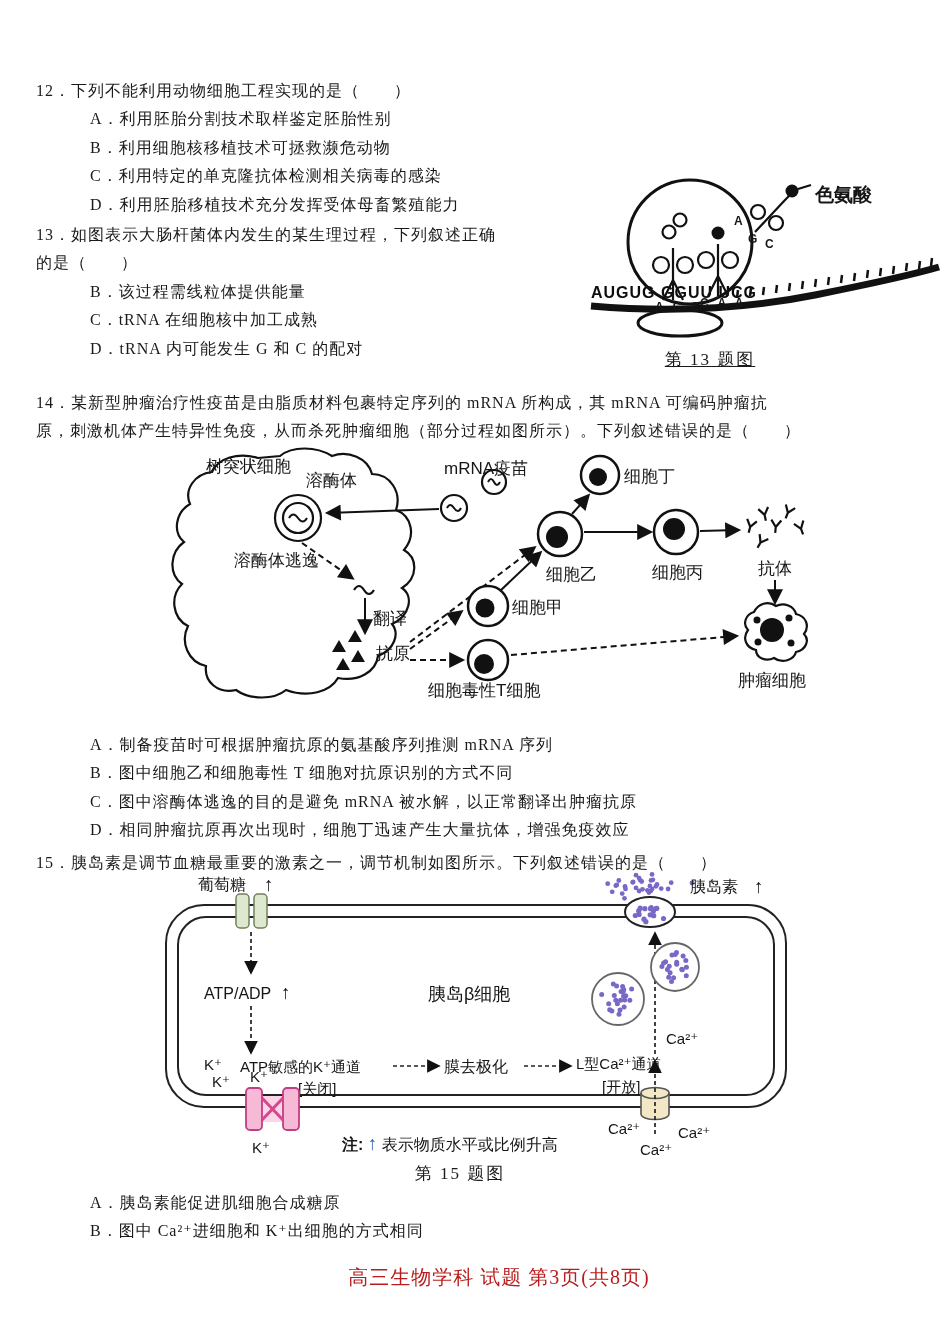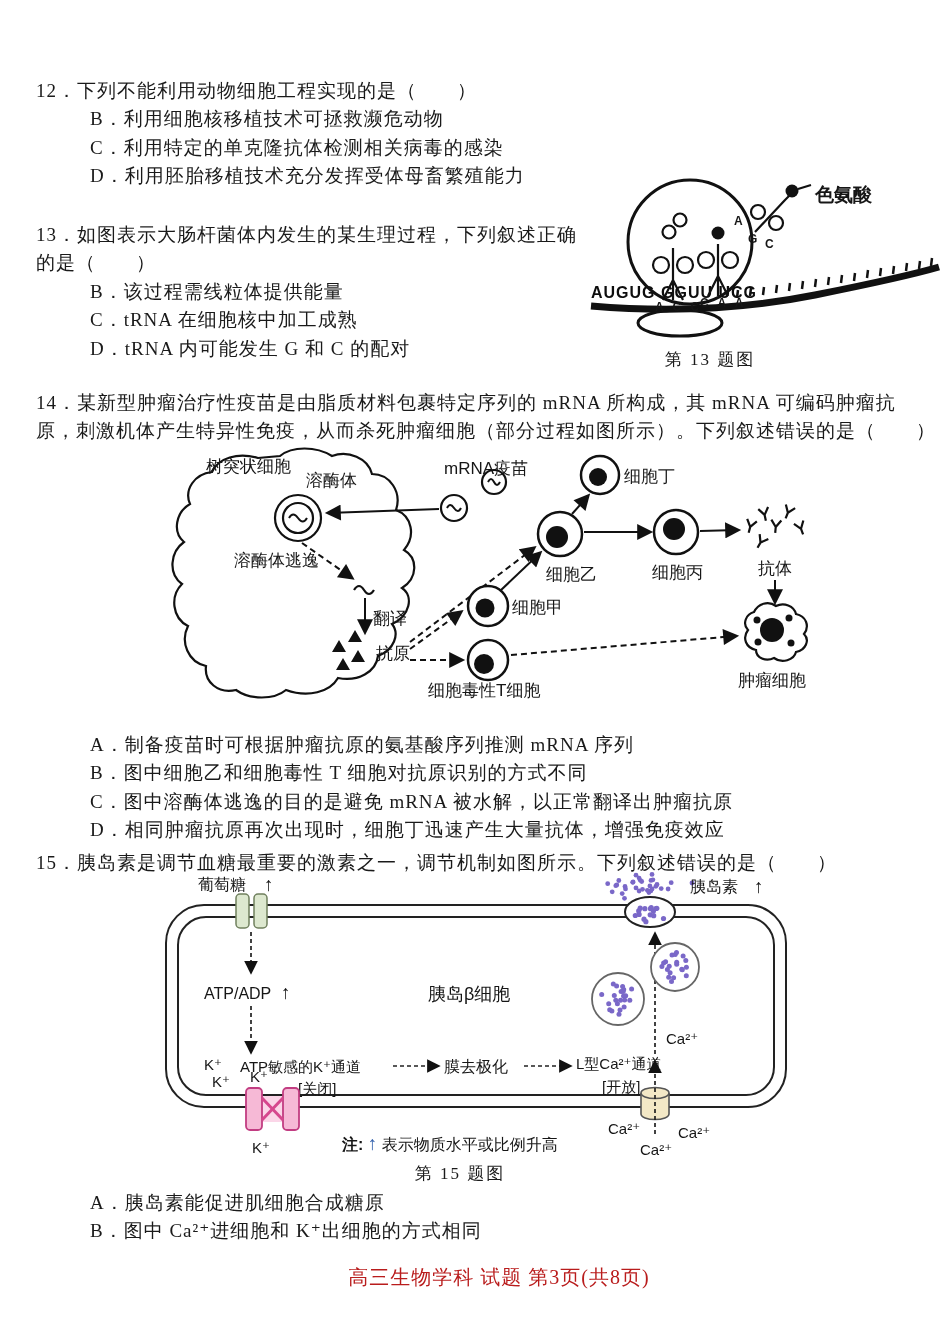--- a/index.html
+++ b/index.html
@@ -1,19 +1,19 @@
 <!DOCTYPE html>
 <html><head>
 <meta charset="utf-8">
 <style>
   html,body{margin:0;padding:0;background:#ffffff;}
   .page{position:relative;width:950px;height:1343px;background:#fff;overflow:hidden;
         font-family:"Liberation Serif","DejaVu Serif",serif;color:#1a1a1a;}
   .blk{position:absolute;}
-  .line{white-space:nowrap;font-size:19px;line-height:28.4px;letter-spacing:1px;margin:0;}
+  .line{white-space:nowrap;font-size:16px;line-height:28.4px;letter-spacing:1px;margin:0;}
   .opt{margin-left:54px;}
   .cap{font-size:17px;letter-spacing:2px;color:#1a1a1a;text-align:center;}
   .footer{position:absolute;top:1264px;left:0;width:100%;text-align:center;
           font-size:20px;letter-spacing:1px;color:#b91c1c;padding-left:24px;}
   
   svg{display:block;}
   svg text{font-family:"Liberation Sans","DejaVu Sans",sans-serif;fill:#161616;}
   .t17{font-size:17px;} .t16{font-size:16px;} .t15{font-size:15px;} .t18{font-size:18px;}
   .bold{font-weight:bold;}
   .seq{font-size:16px;font-weight:bold;letter-spacing:1px;fill:#0d0d0d;}
@@ -29,20 +29,21 @@
   .cellring{stroke:#111;stroke-width:2.5;fill:#fff;}
   .nuc{fill:#111;}
 </style>
 </head>
 <body>
 
 <div class="page">
 
   <div class="blk" style="top:77px;left:36px;right:24px;">
     <p class="line">12．下列不能利用动物细胞工程实现的是（　　）</p>
+    <p class="line opt">A．利用胚胎分割技术取样鉴定胚胎性别</p>
     <p class="line opt">B．利用细胞核移植技术可拯救濒危动物</p>
     <p class="line opt">C．利用特定的单克隆抗体检测相关病毒的感染</p>
     <p class="line opt">D．利用胚胎移植技术充分发挥受体母畜繁殖能力</p>
   </div>
 
   <div class="blk" style="top:221px;left:36px;width:560px;">
     <p class="line">13．如图表示大肠杆菌体内发生的某生理过程，下列叙述正确</p>
     <p class="line">的是（　　）</p>
     <p class="line opt">B．该过程需线粒体提供能量</p>
     <p class="line opt">C．tRNA 在细胞核中加工成熟</p>
@@ -84,21 +85,21 @@
         <path class="ln22" d="M170,62 L200,30 M200,30 L206,24 M213,19 L226,15"></path>
         <circle class="ln22" cx="173" cy="42" r="7" fill="#fff"></circle>
         <circle class="ln22" cx="191" cy="53" r="7" fill="#fff"></circle>
         <circle class="nuc" cx="207" cy="21" r="6.5"></circle>
         <text class="ac" x="149" y="55">A</text>
         <text class="ac" x="163" y="73">G</text>
         <text class="ac" x="180" y="78">C</text>
         <text class="aa" x="230" y="31">色氨酸</text>
       </g>
     </svg>
-    <div class="cap" style="width:250px;">第 13 题图</div>
+    <div class="cap" style="width:250px;text-decoration:underline;">第 13 题图</div>
   </div>
 
   <div class="blk" style="top:389px;left:36px;right:12px;">
     <p class="line">14．某新型肿瘤治疗性疫苗是由脂质材料包裹特定序列的 mRNA 所构成，其 mRNA 可编码肿瘤抗</p>
     <p class="line">原，刺激机体产生特异性免疫，从而杀死肿瘤细胞（部分过程如图所示）。下列叙述错误的是（　　）</p>
   </div>
 
   <div class="blk" style="top:446px;left:158px;width:760px;">
     <svg width="760" height="255" viewBox="0 0 760 255">
       <g>

